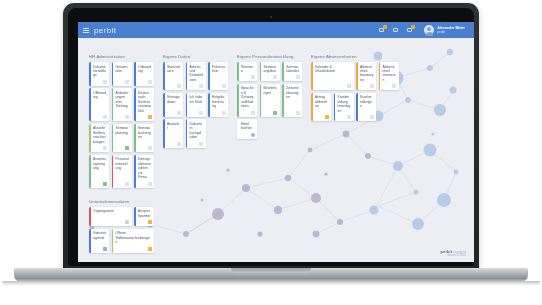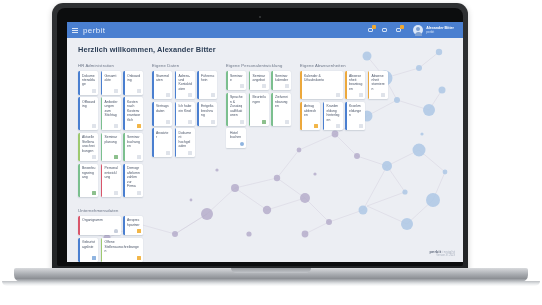--- a/index.html
+++ b/index.html
@@ -6,21 +6,21 @@
   html, body {
     width: 542px; height: 305px;
     background: #ffffff;
     font-family: "Liberation Sans", sans-serif;
     overflow: hidden;
   }
   #stage { position: relative; width: 542px; height: 305px; background: #fff; }
 
   
   .laptop-lid {
-    position: absolute; left: 52px; top: 3px;
+    position: absolute; left: 63px; top: 3px;
     width: 416px; height: 268px;
     background: linear-gradient(180deg,#2f3133 0%,#222426 100%);
     border-radius: 11px 11px 3px 3px;
     box-shadow: 0 2px 6px rgba(0,0,0,.18);
   }
   .lid-inner {
     position: absolute; left: 5px; top: 5px;
     width: 406px; height: 258px;
     background: #0c0d0e; border-radius: 8px 8px 2px 2px;
   }
@@ -202,21 +202,20 @@
               <circle cx="262" cy="184" r="3"></circle>
                 <circle cx="238" cy="196" r="3.4"></circle>
               <circle cx="182" cy="196" r="2.6"></circle>
                 <circle cx="150" cy="132" r="1.6"></circle>
               <circle cx="124" cy="162" r="1.4"></circle>
                 <circle cx="248" cy="136" r="1.6"></circle>
             </g>
           </svg>
 
           <div class="content">
-            <div class="welcome">Herzlich willkommen, Alexander Bitter</div>
 
             <div class="columns" id="columns">
                 <div>
                   <div class="col-title">HR Administration</div>
                   <div class="cards" style="width: 65px;">
                     <div class="card w1" style="--accent: #4a7fd0;">
                       <div class="lbl">Dokumentenablage</div>
                       <div class="tile"></div>
                     </div>
                     <div class="card w1" style="--accent: #4a7fd0;">

